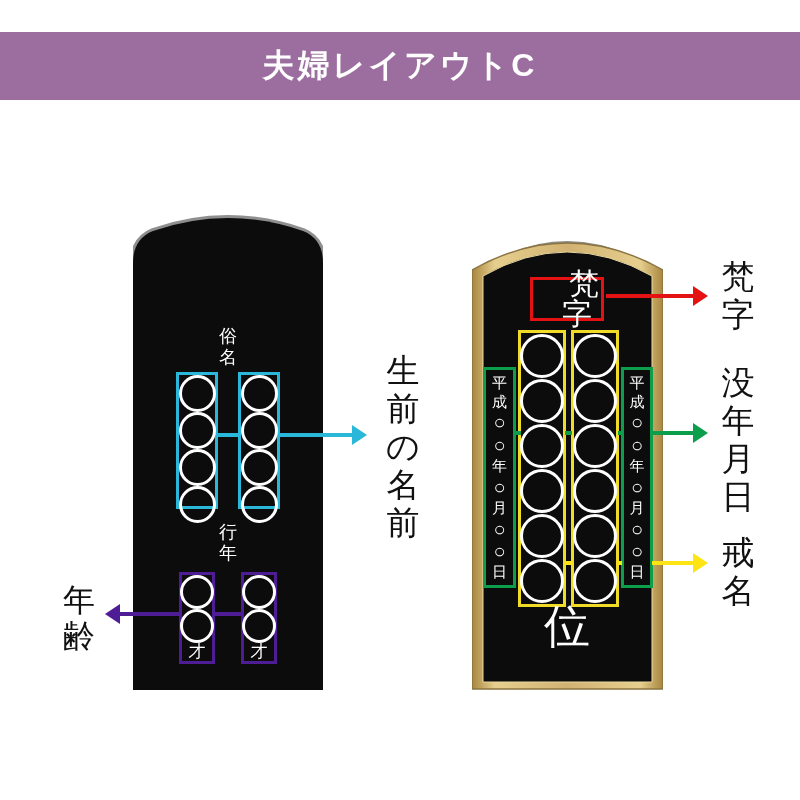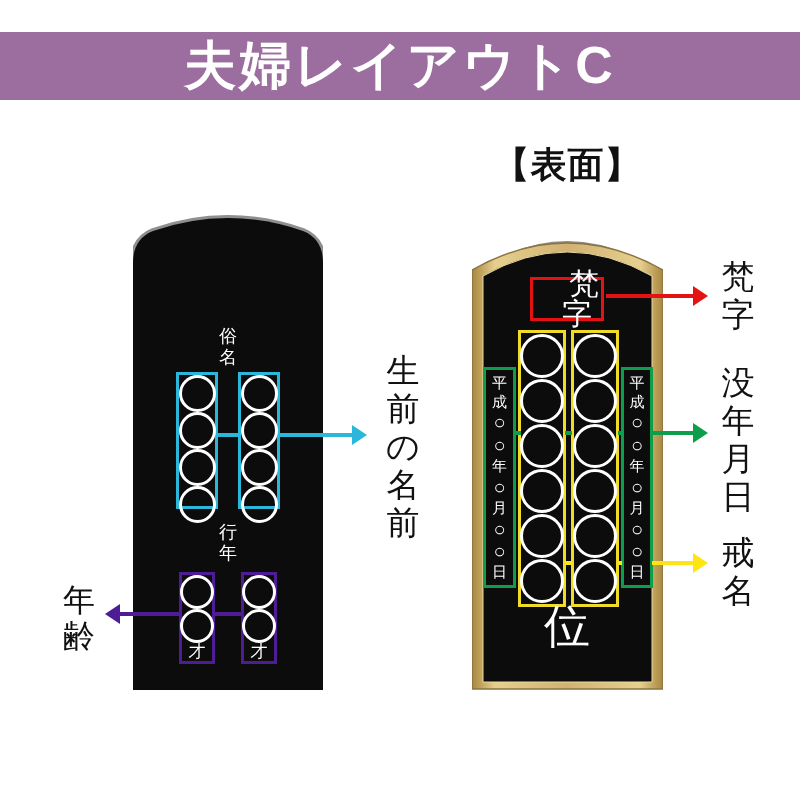--- a/index.html
+++ b/index.html
@@ -3,21 +3,21 @@
 <meta charset="utf-8">
 <style>
   html,body{margin:0;padding:0;background:#fff;}
   #stage{position:relative;width:800px;height:800px;background:#fff;overflow:hidden;
          font-family:"Liberation Sans","DejaVu Sans",sans-serif;}
   .abs{position:absolute;box-sizing:border-box;}
 
   
   #banner{left:0;top:32px;width:800px;height:68px;background:#9c6e9f;
           display:flex;align-items:center;justify-content:center;}
-  #banner .t{color:#fff;font-size:52px;font-weight:bold;letter-spacing:3px;}
+  #banner .t{color:#fff;font-size:32px;font-weight:bold;letter-spacing:3px;}
 
   
   .heading{font-size:36px;font-weight:bold;color:#111;text-align:center;letter-spacing:1px;}
 
   
   .v-text{display:flex;flex-direction:column;align-items:center;}
   .v-text span{display:block;text-align:center;}
 
   
   .ann span{font-size:33px;line-height:38px;color:#111;}
@@ -66,21 +66,20 @@
 </style>
 </head>
 <body>
 
 <div id="stage">
 
   <div id="banner" class="abs">
     <span class="t">夫婦レイアウトC</span>
   </div>
 
-  <div class="abs heading" style="left:472px;top:141px;width:191px;">【表面】</div>
 
   <svg class="abs" style="left:133px;top:205px;" width="190" height="485" viewBox="0 0 190 485">
     <path d="M0,58 Q0,34 20,26 Q95,0 170,26 Q190,34 190,58" fill="none" stroke="#8f8f8f" stroke-width="6"></path>
     <path d="M0,485 L0,58 Q0,34 20,26 Q95,0 170,26 Q190,34 190,58 L190,485 Z" fill="#0c0c0c"></path>
   </svg>
 
   <div class="abs v-text engrave engrave-sm" style="left:218px;top:326px;width:20px;">
       <span>俗</span>
       <span>名</span>
     </div>

